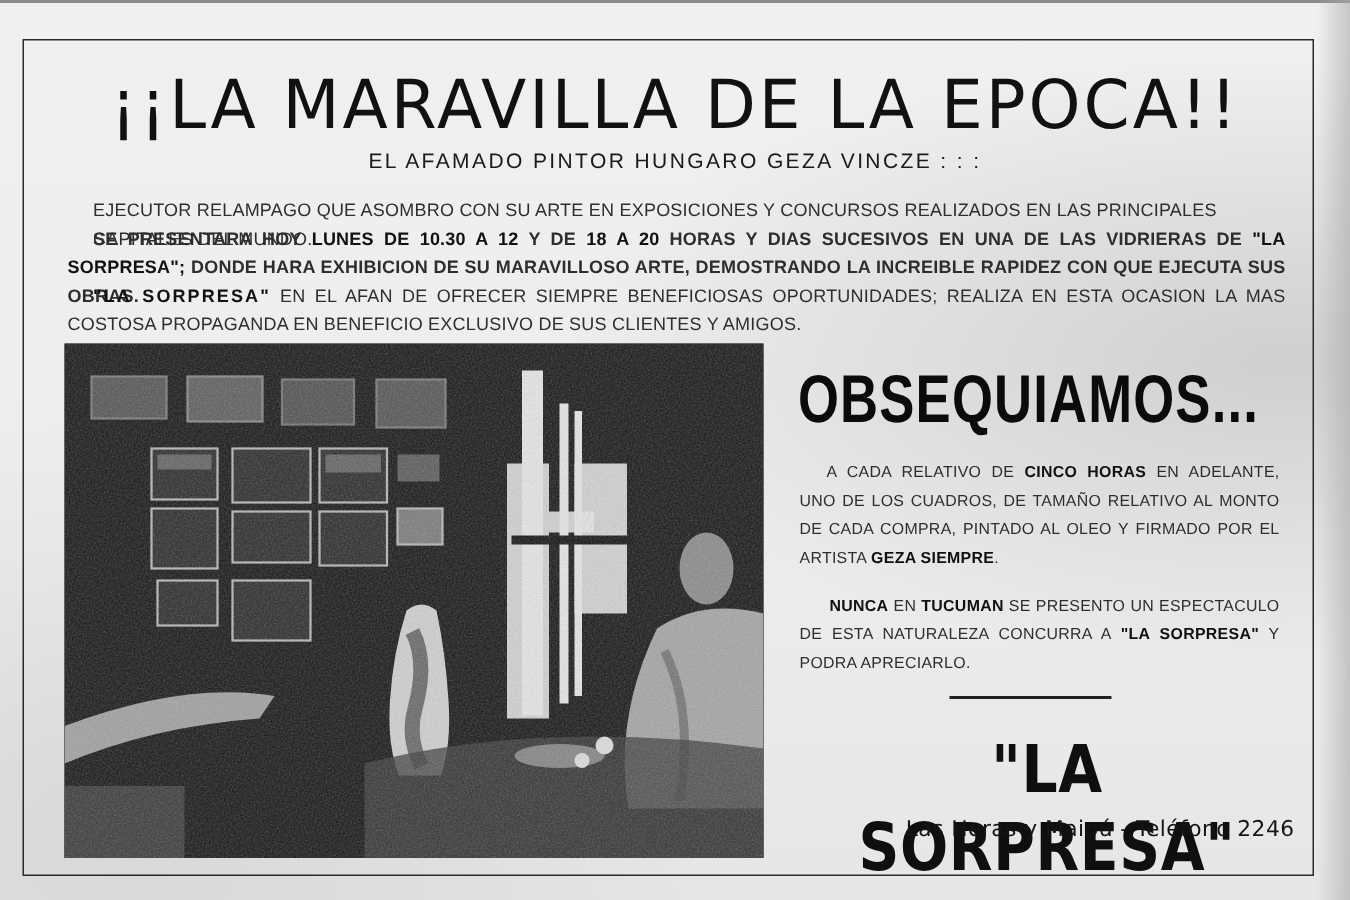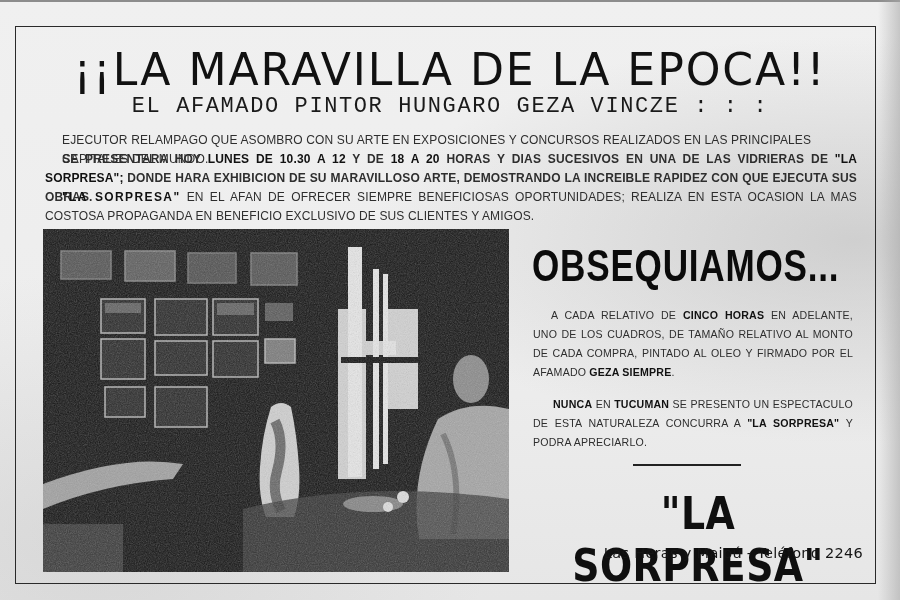--- a/index.html
+++ b/index.html
@@ -26,21 +26,21 @@
       border: 1.5px solid #2a2a2a; box-sizing: border-box;
     }
     .headline {
       position: absolute; left: 0; width: 900px; top: 42px; text-align: center;
       font-family: "DejaVu Sans", sans-serif; font-weight: 400;
       font-size: 45px; letter-spacing: 2px; line-height: 56px; color: #111;
       transform: scaleX(0.98);
     }
     .subhead {
       position: absolute; left: 0; width: 900px; top: 95px; text-align: center;
-      font-family: Liberation Mono, monospace; font-size: 22px; letter-spacing: 1.6px;
+      font-family: Liberation Sans, sans-serif; font-size: 14px; letter-spacing: 1.6px;
       line-height: 24px; color: #1a1a1a;
     }
     .body-text {
       position: absolute; font-size: 12px; line-height: 19px; color: #2e2e2e;
       letter-spacing: 0.15px; text-transform: uppercase;
     }
     .body-text b { color: #111; }
     .p1 { left: 62px; top: 131px; width: 800px; }
     .p2 { left: 45px; top: 150px; width: 812px; text-indent: 17px; text-align: justify; font-weight: bold; }
     .p3 { left: 45px; top: 188px; width: 812px; text-indent: 17px; text-align: justify; }
@@ -161,21 +161,21 @@
     <ellipse cx="360" cy="268" rx="6" ry="6" fill="#ddd"></ellipse>
     <ellipse cx="345" cy="278" rx="5" ry="5" fill="#ddd"></ellipse>
     <rect x="0" y="295" width="80" height="48" fill="#4a4a4a" opacity="0.7"></rect>
     <rect width="466" height="343" fill="#888" filter="url(#grain)"></rect>
   </svg>
 </div>
 
 <div class="obsequiamos">OBSEQUIAMOS...</div>
 
 <div class="offer o1">
-  <span>A CADA RELATIVO DE </span><b>CINCO HORAS</b><span> EN ADELANTE, UNO DE LOS CUADROS, DE TAMAÑO RELATIVO AL MONTO DE CADA COMPRA, PINTADO AL OLEO Y FIRMADO POR EL AFAMADO </span><b>GEZA SIEMPRE</b><span>.</span>
+  <span>A CADA RELATIVO DE </span><b>CINCO HORAS</b><span> EN ADELANTE, UNO DE LOS CUADROS, DE TAMAÑO RELATIVO AL MONTO DE CADA COMPRA, PINTADO AL OLEO Y FIRMADO POR EL ARTISTA </span><b>GEZA SIEMPRE</b><span>.</span>
 </div>
 
 <div class="offer o2">
   <b>NUNCA</b><span> EN </span><b>TUCUMAN</b><span> SE PRESENTO UN ESPECTACULO DE ESTA NATURALEZA CONCURRA A </span><b>"LA SORPRESA"</b><span> Y PODRA APRECIARLO.</span>
 </div>
 
 <div class="divider"></div>
 
 <div class="brand">"LA SORPRESA"</div>
 <div class="address">Las Heras y Maipú - Teléfono 2246</div>

